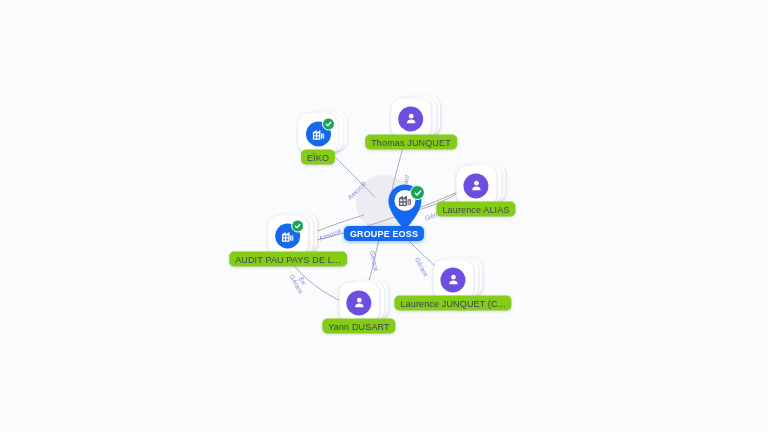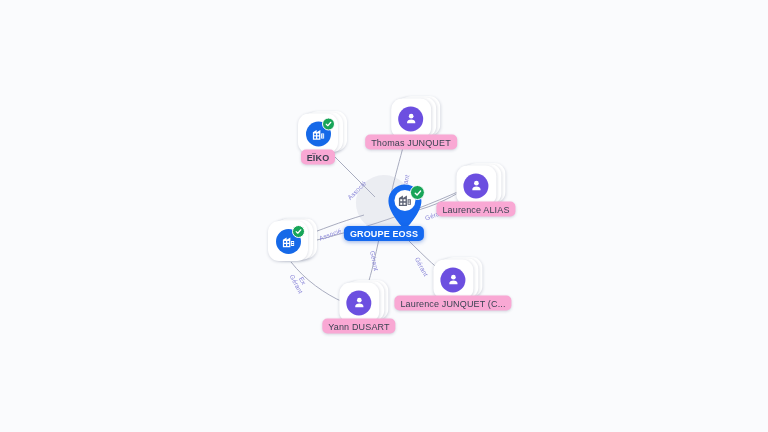--- a/index.html
+++ b/index.html
@@ -106,21 +106,21 @@
     top: -4px;
     border: 1.4px solid #ffffff;
     display: flex;
     align-items: center;
     justify-content: center;
   }
 
   
   .node-label {
     margin-top: -4px;
-    background: #f9a8d4;
+    background: #84cc16;
     border-radius: 5px;
     padding: 2.5px 6px;
     font-size: 9px;
     color: #3b4252;
     box-shadow: 0 1px 3px rgba(40, 50, 90, 0.2);
     white-space: nowrap;
     position: relative;
     z-index: 5;
     letter-spacing: 0.15px;
   }
@@ -218,21 +218,21 @@
   <div class="edge-label" style="left:424px; top:215px; transform: rotate(-20deg);">Gérant</div>
 
   <div class="edge-label" style="left:420px; top:256px; transform: rotate(62deg);">Gérant</div>
 
   <div class="edge-label" style="left:376px; top:250px; transform: rotate(79deg);">Gérant</div>
 
   <div class="edge-label" style="left:318px; top:235px; transform: rotate(-20deg);">Associé</div>
 
   <div class="edge-label" style="left:301px; top:270px; transform: rotate(62deg); line-height:7px; text-align:center;"><span>Ex</span><br><span>Gérant</span></div>
 
-  <div class="node" style="left:318px; top:139px;font-weight:bold;">
+  <div class="node" style="left:318px; top:139px;">
     <div class="deck">
       <div class="card c3"></div>
       <div class="card c2"></div>
       <div class="card c1"></div>
       <div class="glyph-wrap">
         <div class="circle-icon company">
           <svg width="15" height="15" viewBox="0 0 24 24" fill="#ffffff">
             <path d="M3 21V9l6-3.6V9l6-3.6V21H3zm2-2h3v-3H5v3zm0-5h3v-3H5v3zm5 5h3v-3h-3v3zm0-5h3v-3h-3v3zm6 5h5V11h-5v8zm1.2-6.3h2.6v1.6h-2.6v-1.6zm0 3.2h2.6v1.6h-2.6V15.9z"></path>
           </svg>
           <div class="verified-badge">
@@ -325,20 +325,21 @@
             <path d="M3 21V9l6-3.6V9l6-3.6V21H3zm2-2h3v-3H5v3zm0-5h3v-3H5v3zm5 5h3v-3h-3v3zm0-5h3v-3h-3v3zm6 5h5V11h-5v8zm1.2-6.3h2.6v1.6h-2.6v-1.6zm0 3.2h2.6v1.6h-2.6V15.9z"></path>
           </svg>
           <div class="verified-badge">
             <svg width="7" height="7" viewBox="0 0 24 24" fill="none" stroke="#ffffff" stroke-width="4" stroke-linecap="round" stroke-linejoin="round">
               <path d="M4 12.5 L9.5 18 L20 6"></path>
             </svg>
           </div>
         </div>
       </div>
     </div>
+    <div class="node-label">AUDIT PAU PAYS DE L...</div>
   </div>
 
   <div class="pin-node" style="left:384px; top:212px;">
     <div class="pin-halo"></div>
     <div class="pin-shape">
       <svg class="pin-svg" width="38" height="47" viewBox="0 0 38 47" xmlns="http://www.w3.org/2000/svg">
         <path d="M19 1.5C9.9 1.5 2.5 8.9 2.5 18c0 11.4 14 26.3 15.3 27.6.7.7 1.7.7 2.4 0C21.5 44.3 35.5 29.4 35.5 18c0-9.1-7.4-16.5-16.5-16.5z" fill="#1569f0"></path>
         <circle cx="19" cy="17.5" r="10.5" fill="#ffffff"></circle>
       </svg>
       <div class="pin-glyph">

